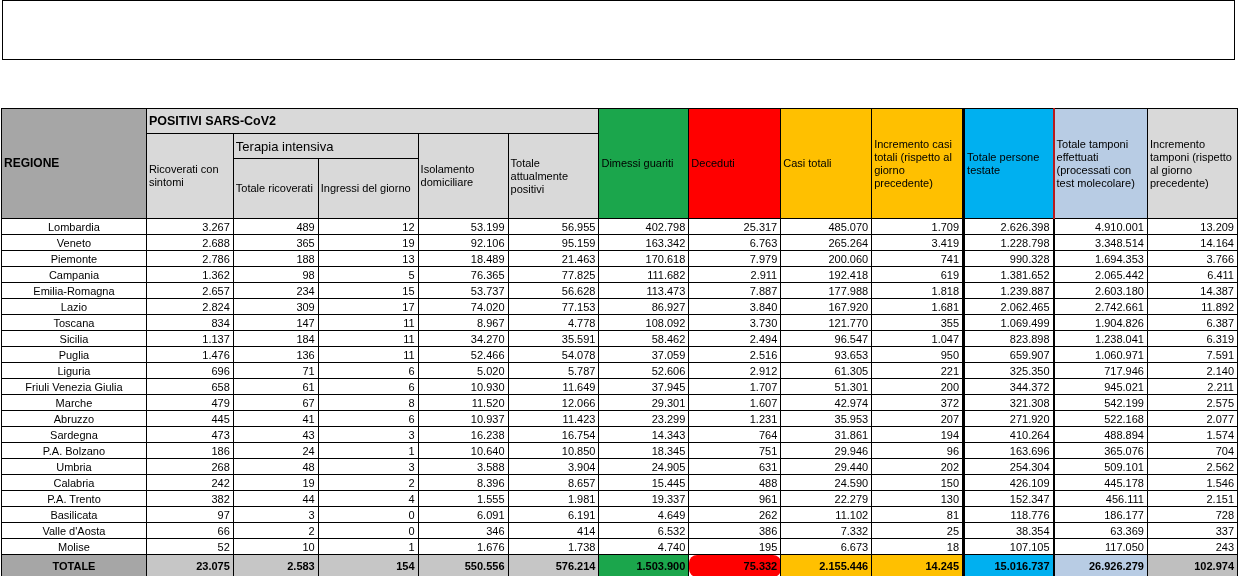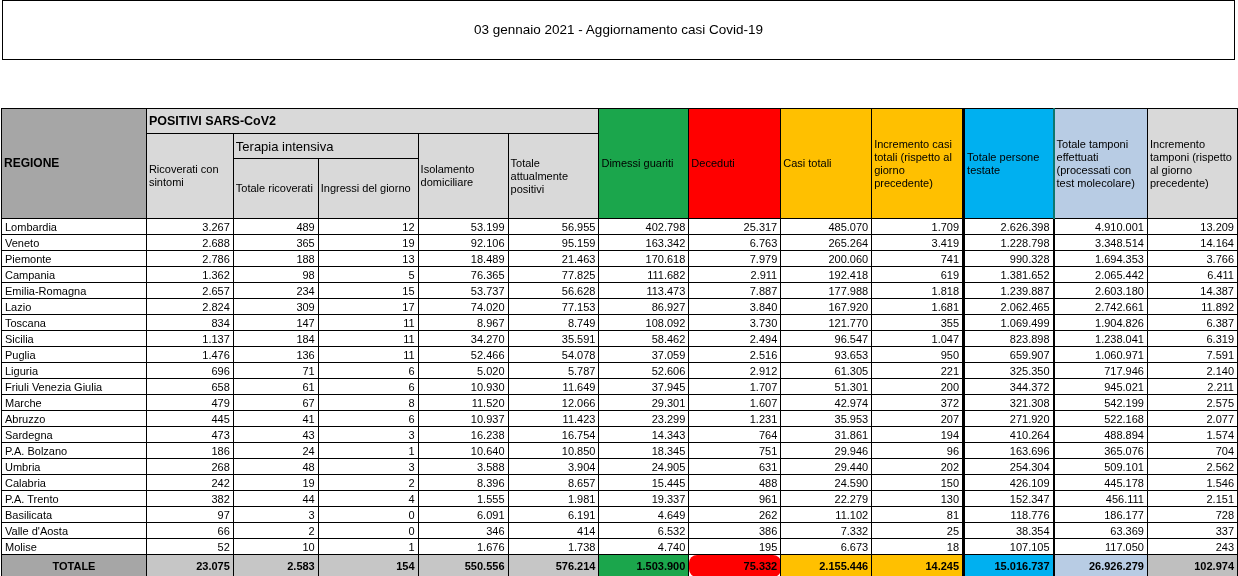--- a/index.html
+++ b/index.html
@@ -25,46 +25,45 @@
   thead tr.r3{height:60px;}
 
   .h-regione{background:var(--dark-gray,#A6A6A6);font-weight:bold;font-size:12px;}
   .h-positivi{background:var(--light-gray,#D9D9D9);font-weight:bold;font-size:12.5px;}
   .h-terapia{background:var(--light-gray,#D9D9D9);font-size:13px;}
   .h-sub{background:var(--light-gray,#D9D9D9);}
   .h-dimessi{background:var(--green,#1BA64C);}
   .h-deceduti{background:var(--red,#FF0000);margin-left:44px;}
   .h-casi,.h-increm-casi{background:var(--gold,#FFC000);}
   .h-testate{background:var(--cyan,#00B0F0);
-             border-left:3px solid #000;border-right:2px solid #0f766e;margin-top:14px;}
+             border-left:3px solid #000;border-right:2px solid #b91c1c;margin-top:14px;}
   .h-tamponi{background:var(--light-blue,#B8CCE4);}
   .h-increm-tamponi{background:var(--light-gray,#D9D9D9);}
 
   tbody td{font-size:11px;height:16px;line-height:14px;
            padding:0 3px;white-space:nowrap;background:#fff;}
-  tbody td.region{text-align:left;}
+  tbody td.region{text-align:center;}
   tbody td.num{text-align:right;}
   td.c9{border-left:3px solid #000;border-right:2px solid #000;}
 
   tfoot td{font-weight:bold;font-size:11px;height:22px;line-height:20px;
            padding:0 3px;white-space:nowrap;text-align:right;}
   tfoot td.label{text-align:center;background:var(--dark-gray,#A6A6A6);margin-left:32px;}
   tfoot td.v0,tfoot td.v1,tfoot td.v2,tfoot td.v3,tfoot td.v4{background:var(--totale-gray,#C6C6C6);}
   tfoot td.v5{background:var(--green,#1BA64C);}
   tfoot td.v6{background:var(--red,#FF0000);border-radius:8px;}
   tfoot td.v7,tfoot td.v8{background:var(--gold,#FFC000);padding-left:16px;}
   tfoot td.v9{background:var(--cyan,#00B0F0);border-left:3px solid #000;border-right:2px solid #000;}
   tfoot td.v10{background:var(--light-blue,#B8CCE4);}
   tfoot td.v11{background:var(--mid-gray,#BFBFBF);}
 </style>
 </head>
 <body>
 
 <div class="title-box">
-  <div class="title-line">03 gennaio 2021 - Aggiornamento casi Covid-19</div>
 </div>
 
 <table class="covid">
   <colgroup>
     <col style="width:145px">
       <col style="width:87px">
       <col style="width:85px">
     <col style="width:100px">
       <col style="width:90px">
       <col style="width:91px">
@@ -189,21 +188,21 @@
         <td class="num c9">2.062.465</td>
         <td class="num c10">2.742.661</td>
         <td class="num c11">11.892</td>
       </tr>
       <tr>
         <td class="region">Toscana</td>
         <td class="num c0">834</td>
         <td class="num c1">147</td>
         <td class="num c2">11</td>
         <td class="num c3">8.967</td>
-        <td class="num c4">8.749</td>
+        <td class="num c4">4.778</td>
         <td class="num c5">108.092</td>
         <td class="num c6">3.730</td>
         <td class="num c7">121.770</td>
         <td class="num c8">355</td>
         <td class="num c9">1.069.499</td>
         <td class="num c10">1.904.826</td>
         <td class="num c11">6.387</td>
       </tr>
       <tr>
         <td class="region">Sicilia</td>

